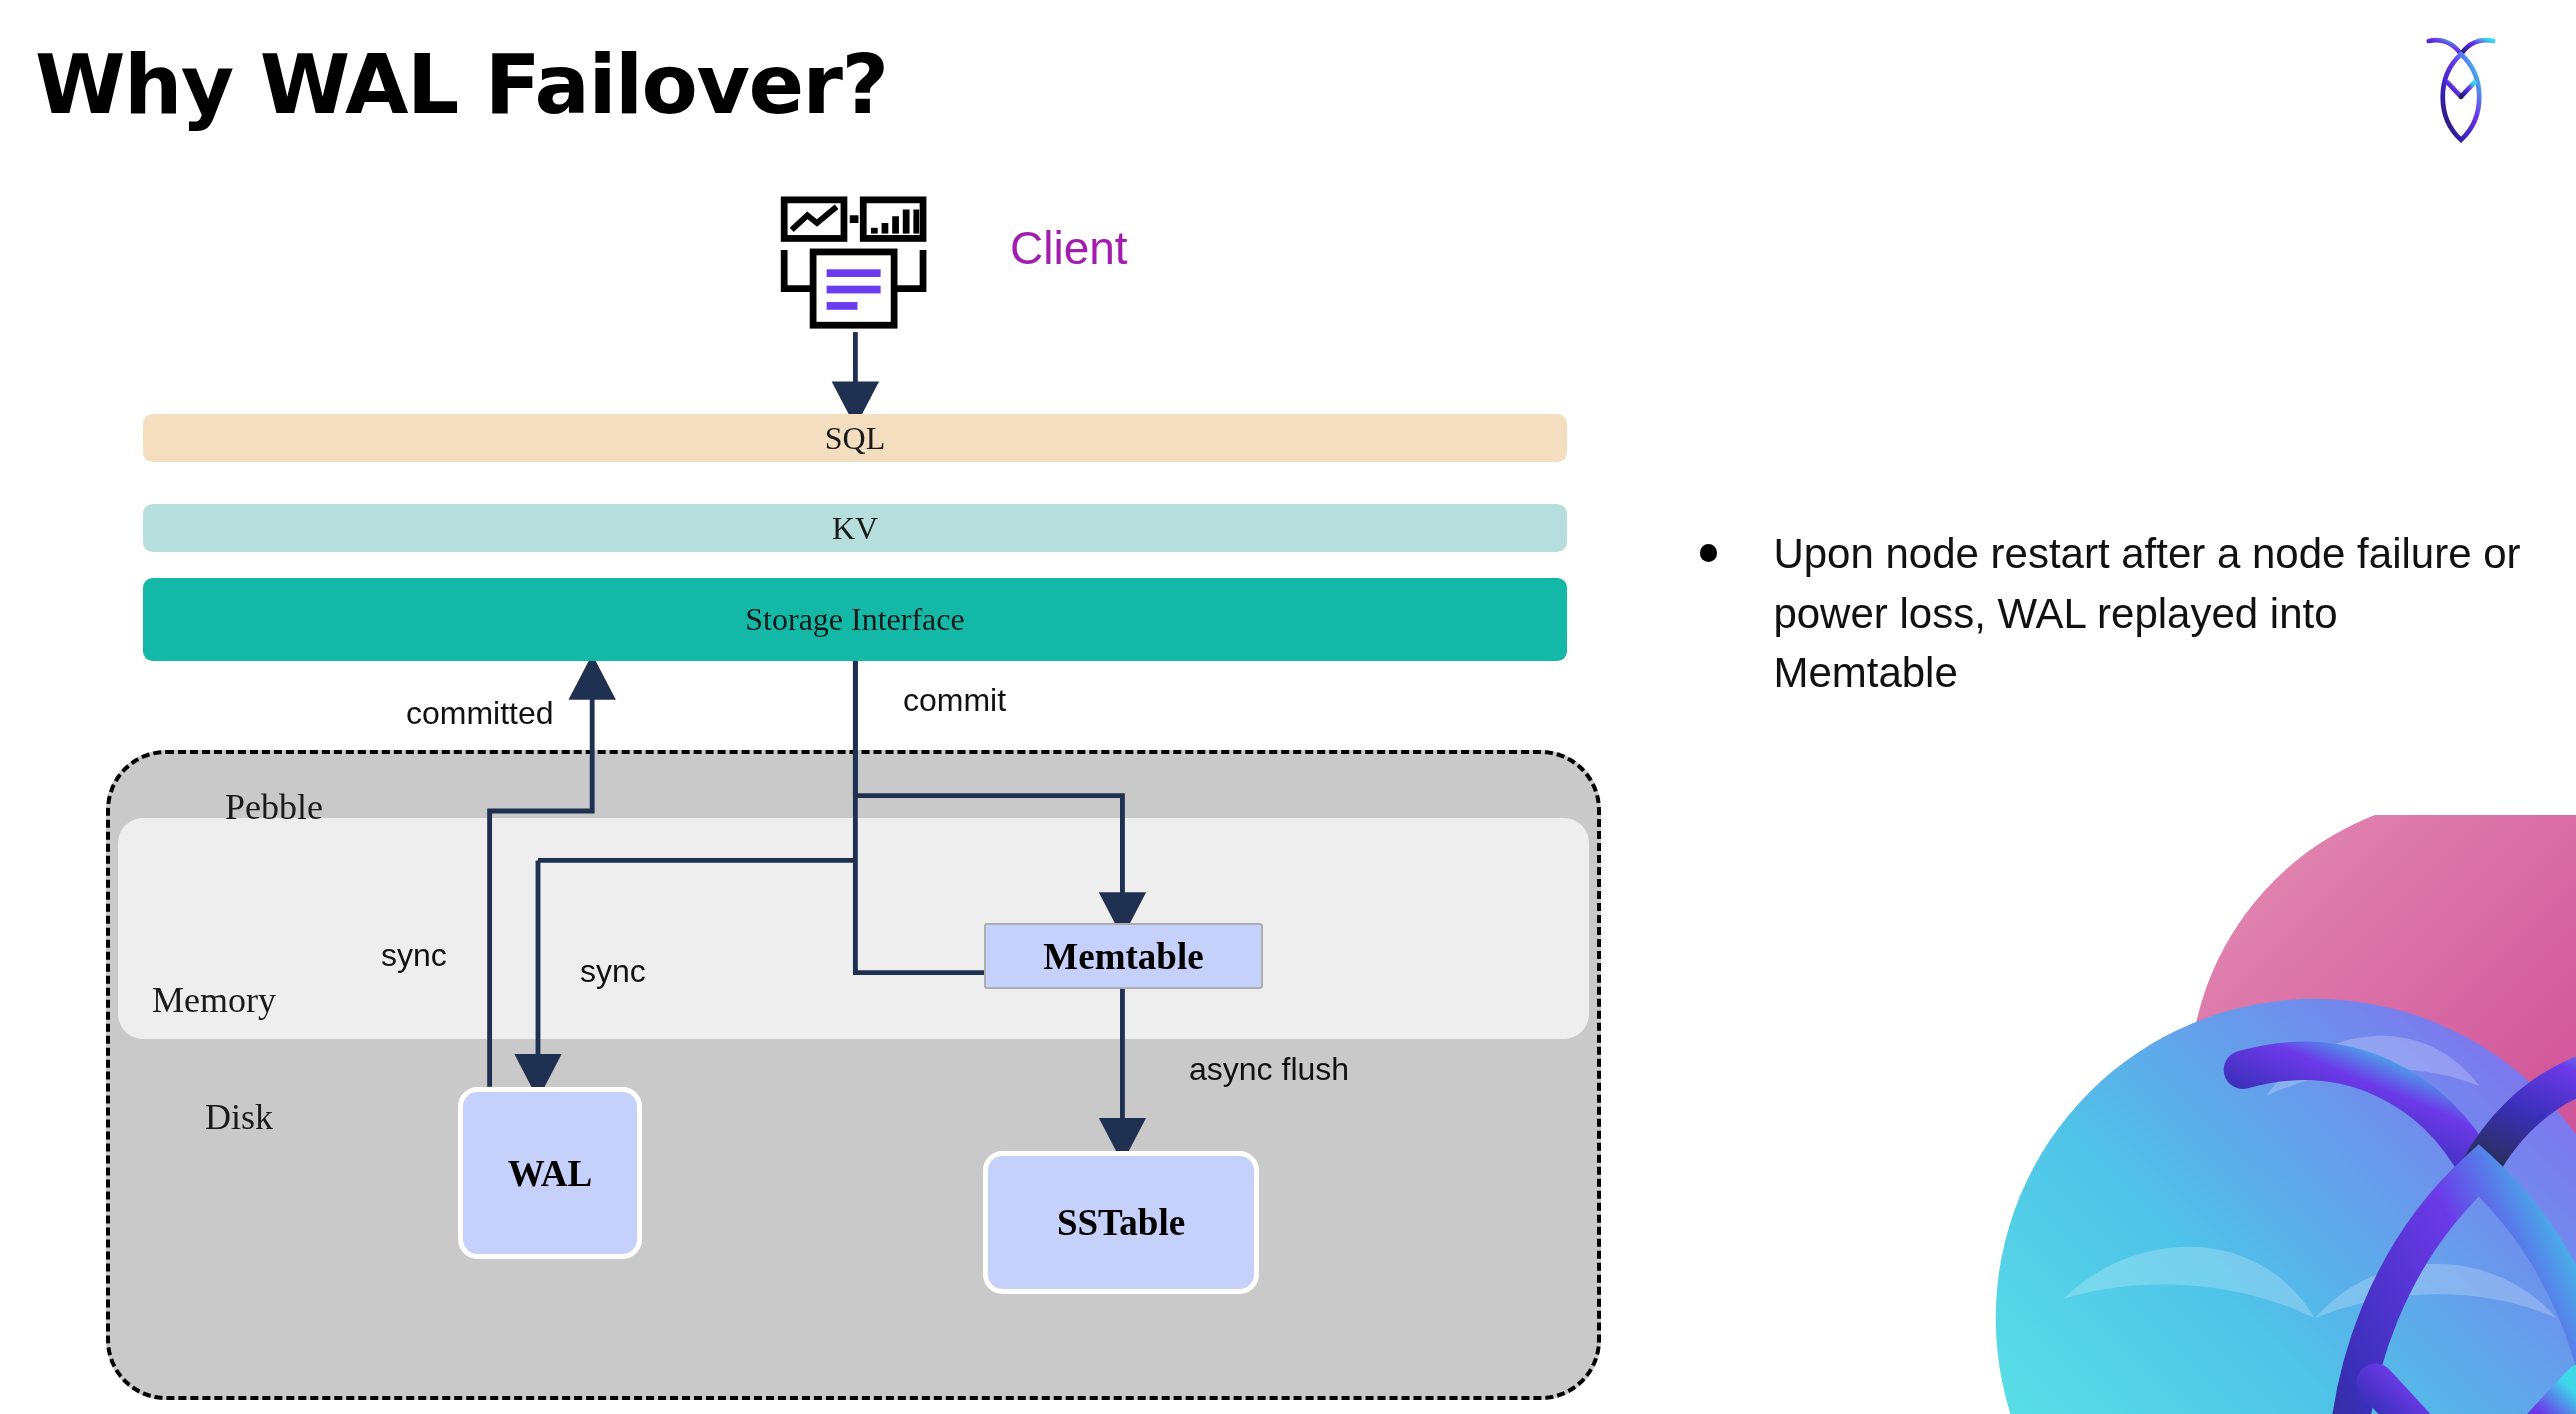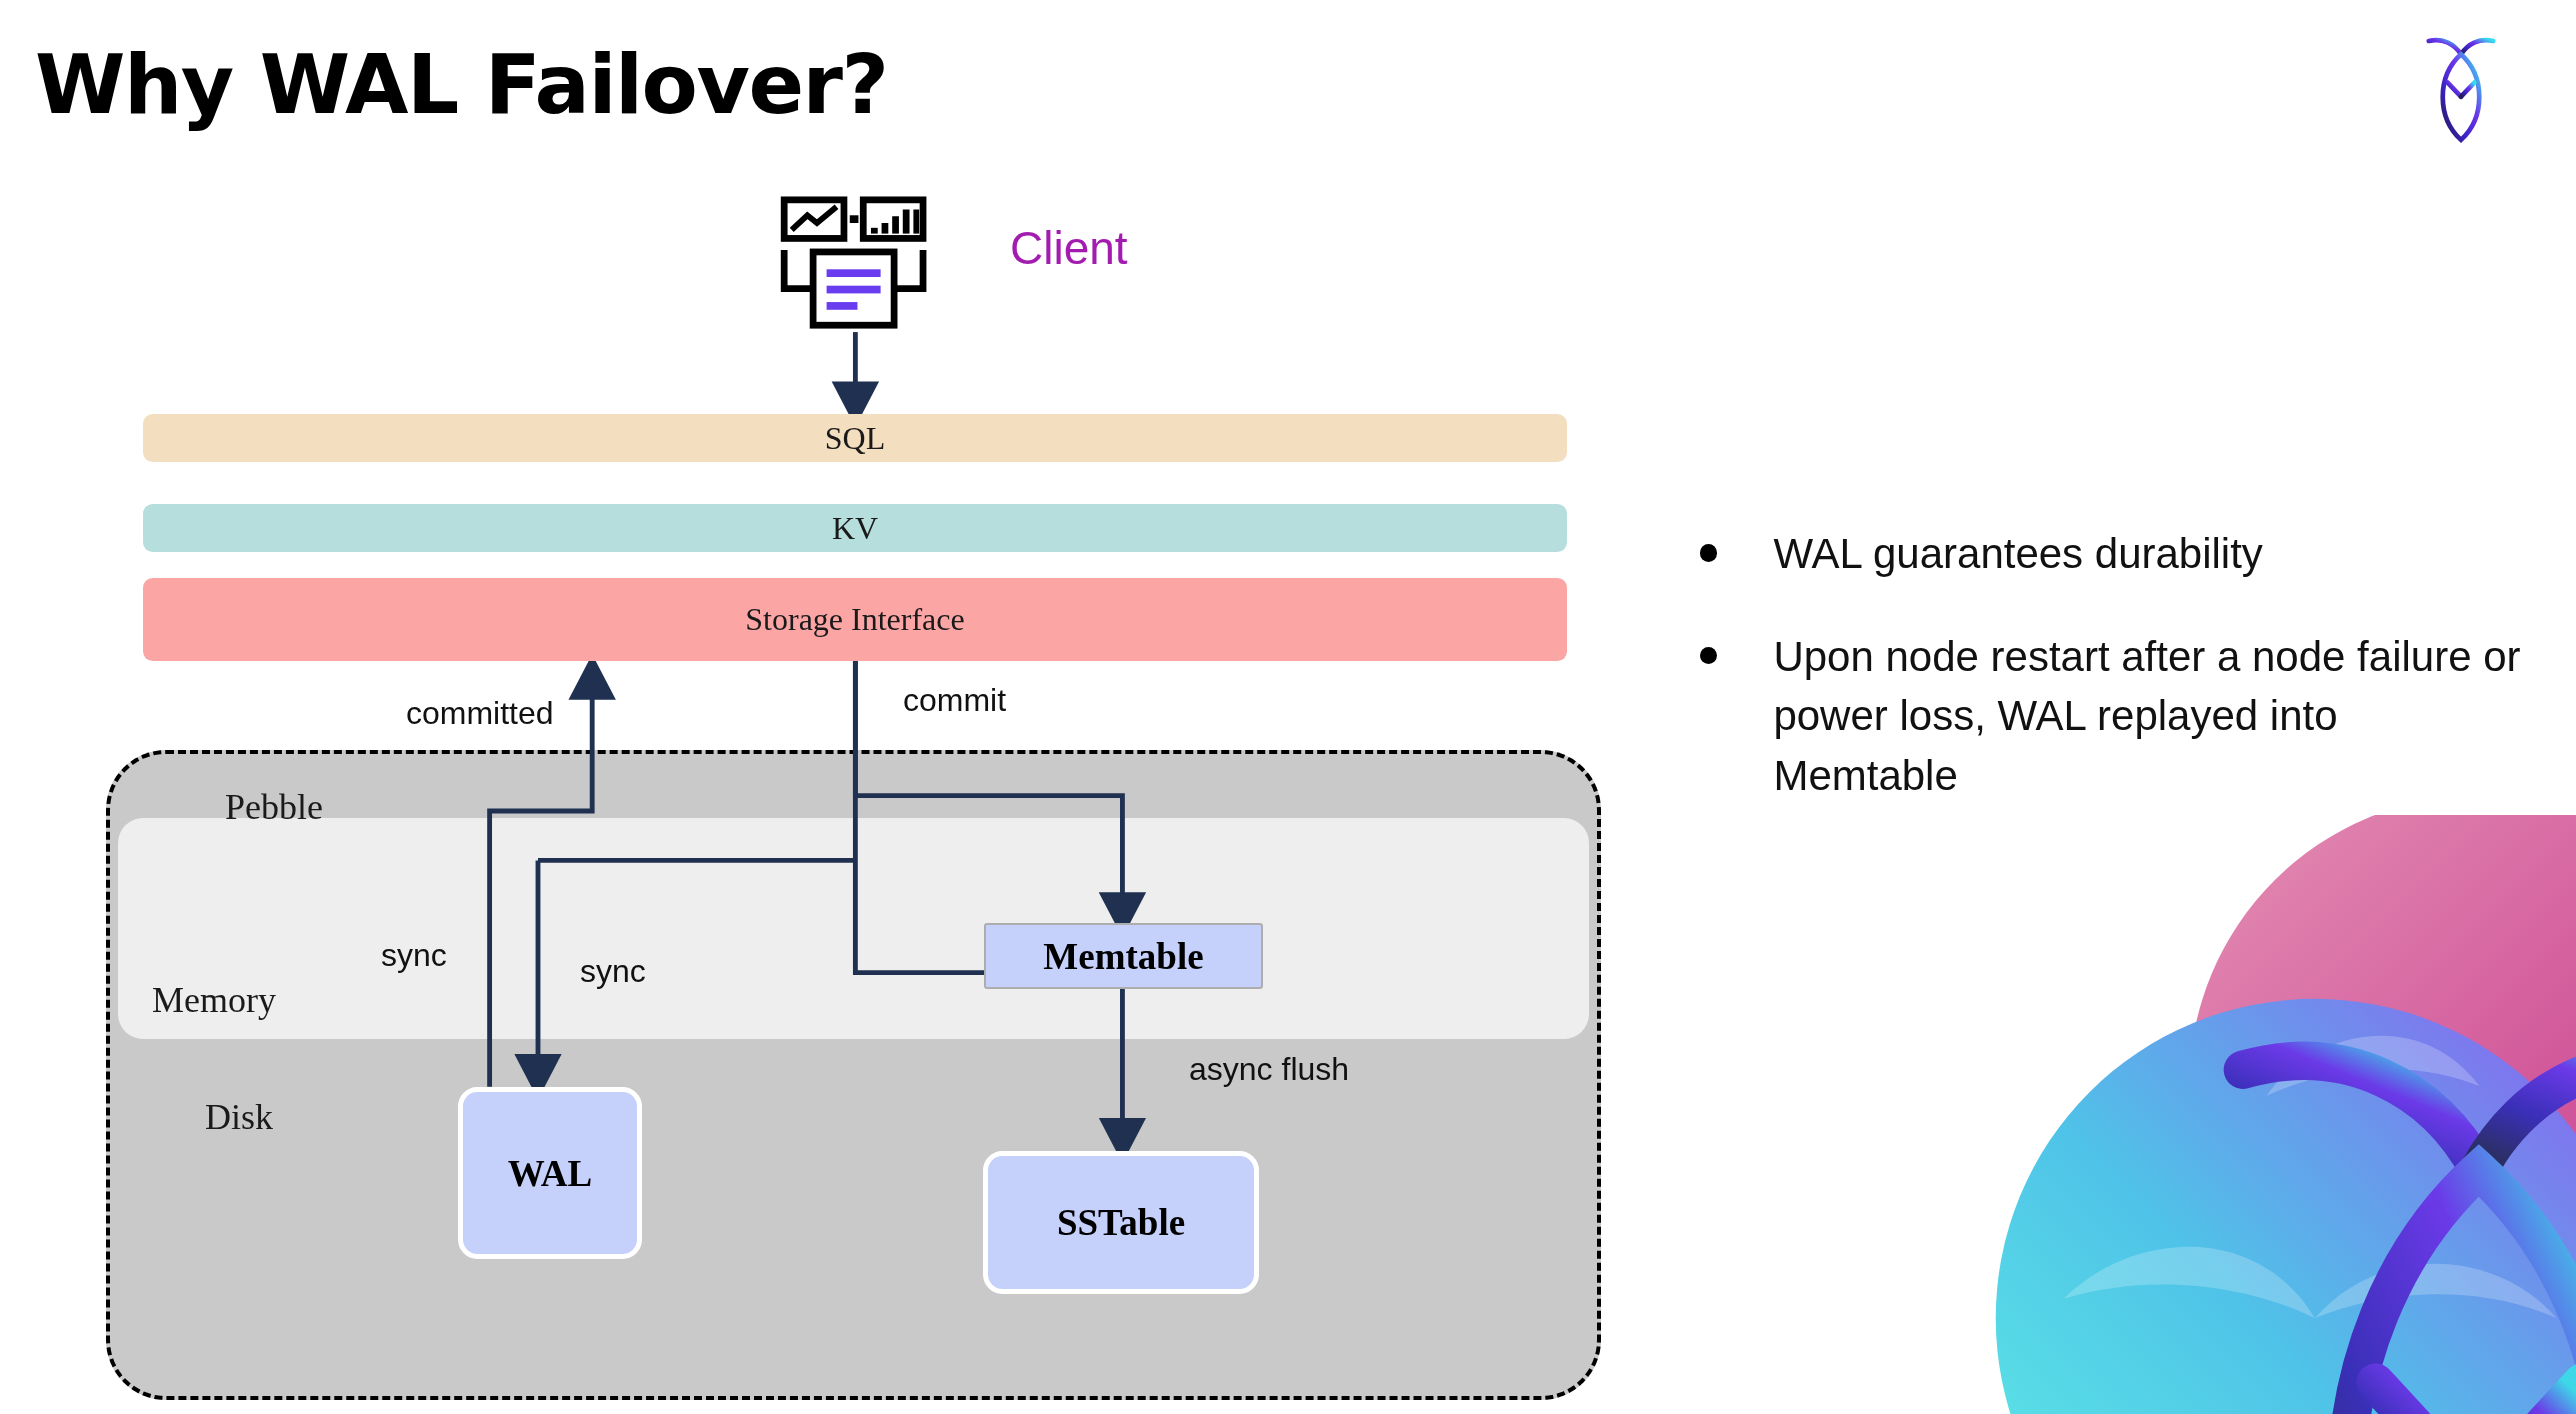--- a/index.html
+++ b/index.html
@@ -89,21 +89,21 @@
     display: flex;
     align-items: center;
     justify-content: center;
     font-family: "Liberation Serif", serif;
     font-size: 32px;
     color: #1a1a1a;
     z-index: 3;
   }
   #bar-sql { top: 414px;  height: 48px; background: #f4dec0; }
   #bar-kv  { top: 504px;  height: 48px; background: #b6dedd; }
-  #bar-si  { top: 578px;  height: 83px; background: #fca5a5; }
+  #bar-si  { top: 578px;  height: 83px; background: #14b8a6; }
 
   
   #pebble-box {
     position: absolute;
     left: 106px;
     top: 750px;
     width: 1495px;
     height: 650px;
     border: 4.8px dashed #000000;
     border-radius: 60px;
@@ -348,20 +348,16 @@
 
 <div class="edge-label" id="lbl-committed">committed</div>
 <div class="edge-label" id="lbl-commit">commit</div>
 <div class="edge-label" id="lbl-sync1">sync</div>
 <div class="edge-label" id="lbl-sync2">sync</div>
 <div class="edge-label" id="lbl-asyncflush">async flush</div>
 
 <div id="bullets">
   <div class="bullet-row">
     <span class="bullet-dot"></span>
-    <span class="bullet-text">WAL guarantees durability</span>
-  </div>
-  <div class="bullet-row">
-    <span class="bullet-dot"></span>
     <span class="bullet-text">Upon node restart after a node failure or power loss, WAL replayed into Memtable</span>
   </div>
 </div>
 
 
 </body></html>

